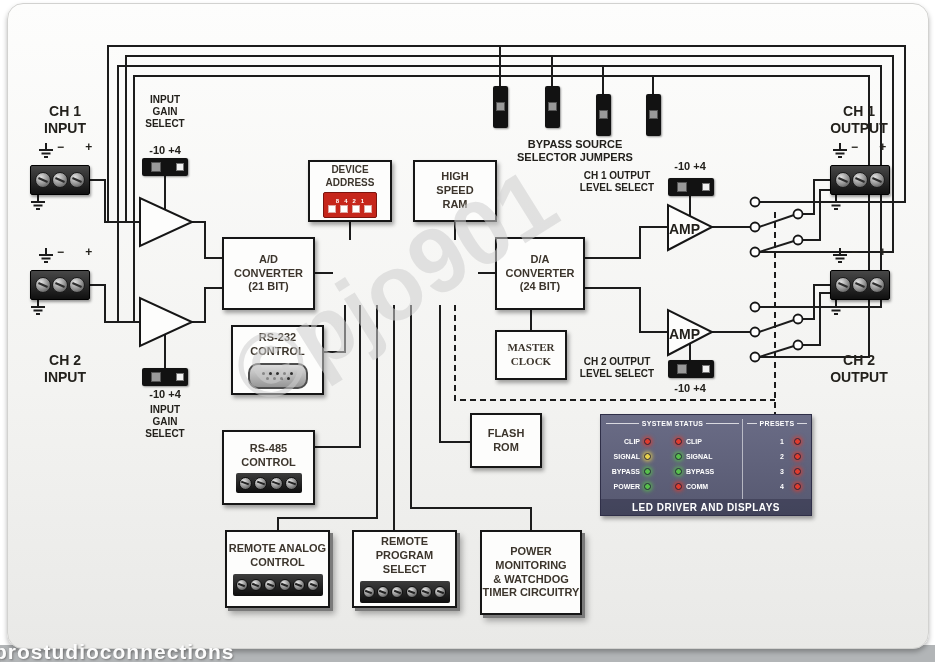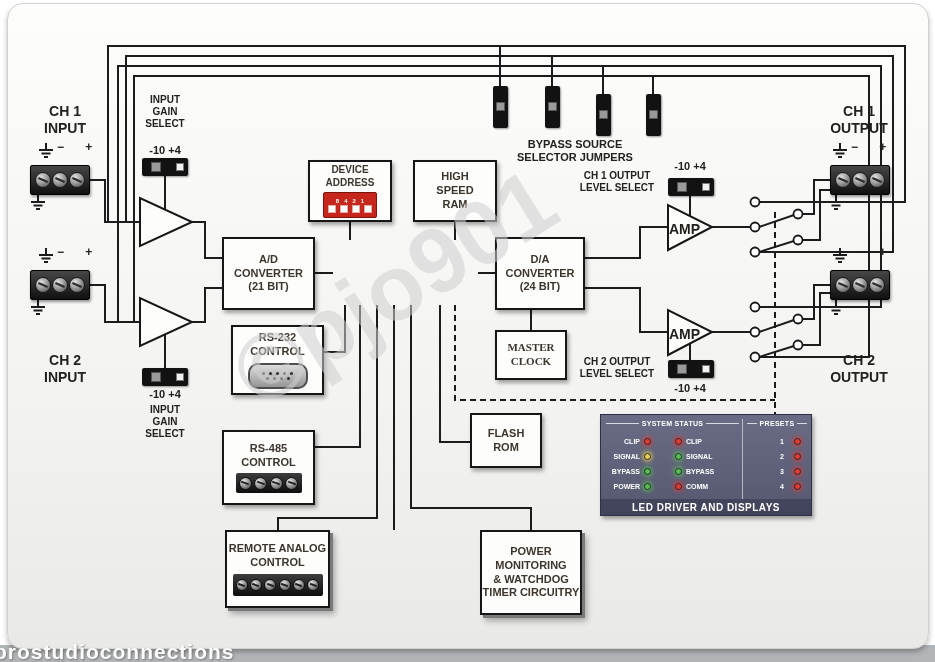--- a/index.html
+++ b/index.html
@@ -286,20 +286,27 @@
   </div>
 
   <div class="blk blk3d" style="left:225px;top:530px;width:105px;height:78px;">
     <span>REMOTE ANALOG
 CONTROL</span>
     <div class="mterm m6">
       <i class="ms"></i><i class="ms"></i><i class="ms"></i><i class="ms"></i><i class="ms"></i><i class="ms"></i>
     </div>
   </div>
 
+  <div class="blk blk3d" style="left:352px;top:530px;width:105px;height:78px;">
+    <span>REMOTE
+PROGRAM SELECT</span>
+    <div class="mterm m6">
+      <i class="ms"></i><i class="ms"></i><i class="ms"></i><i class="ms"></i><i class="ms"></i><i class="ms"></i>
+    </div>
+  </div>
 
   <div class="blk blk3d" style="left:480px;top:530px;width:102px;height:85px;">
     <span>POWER
 MONITORING
 &amp; WATCHDOG
 TIMER CIRCUITRY</span>
   </div>
 
   <div class="led-panel">
     <div class="lp-h" id="lp-h-status" style="left:5px;width:133px;">

